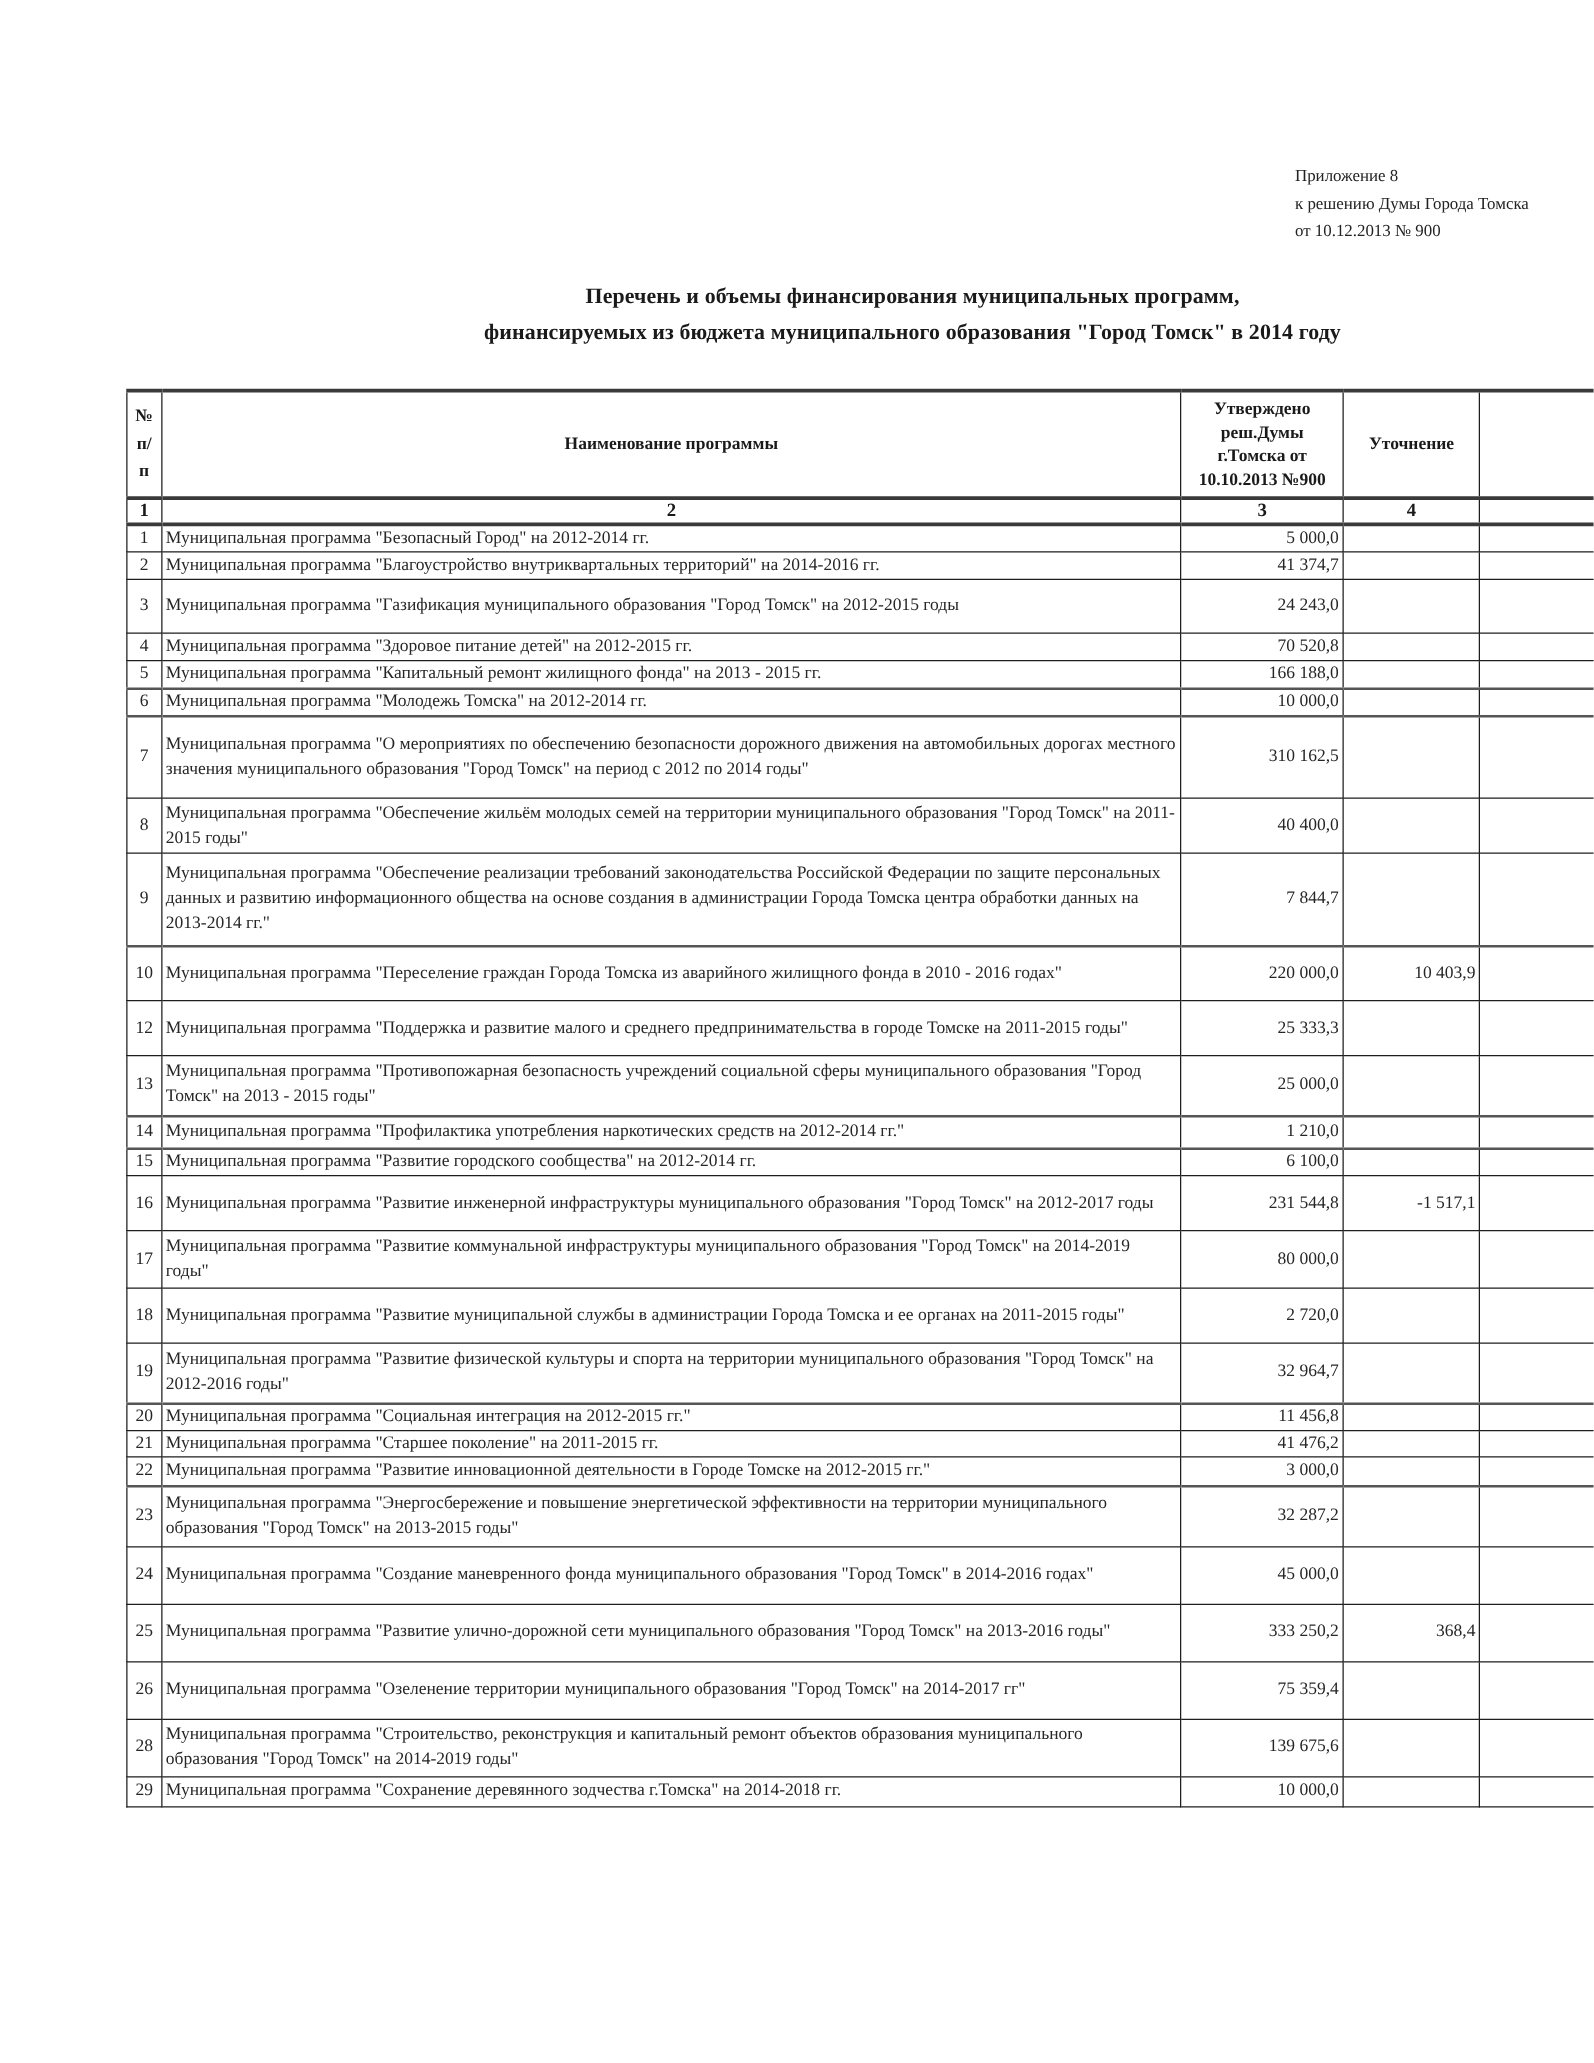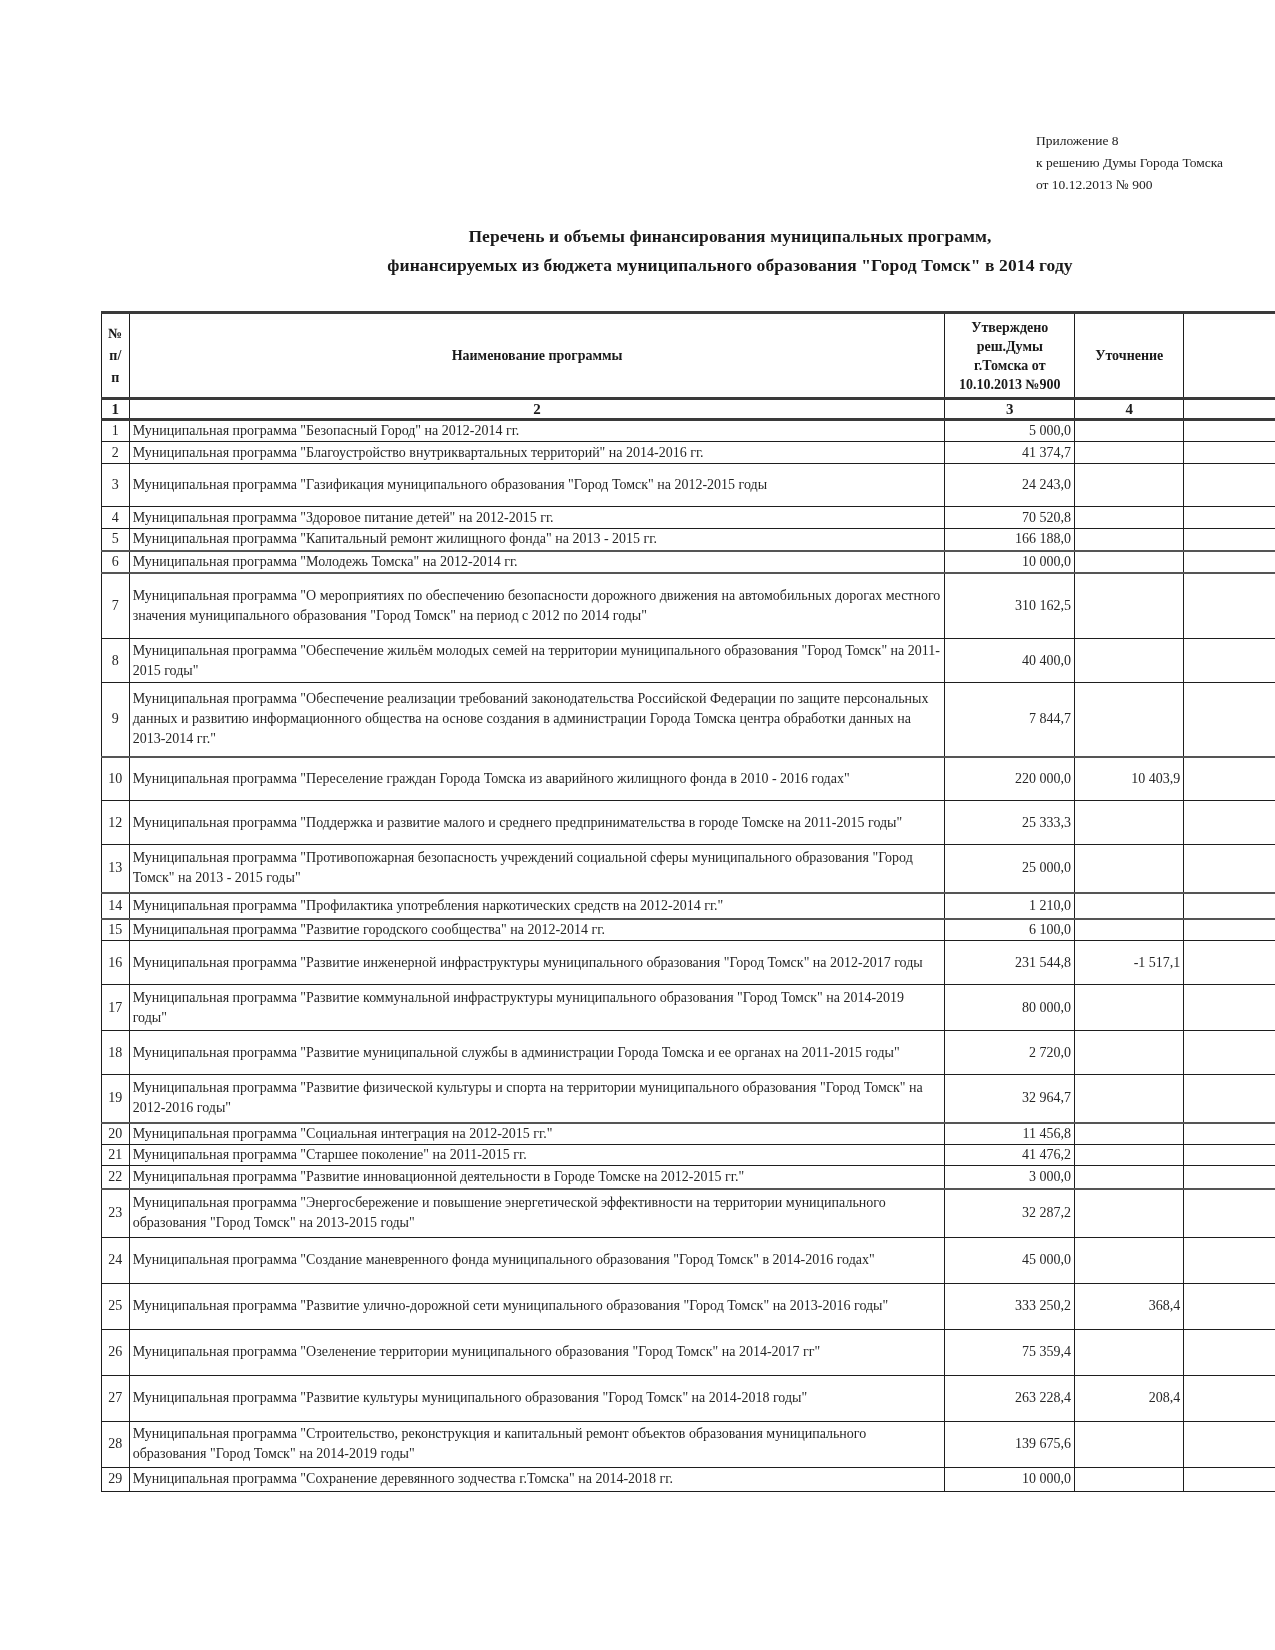--- a/index.html
+++ b/index.html
@@ -260,27 +260,20 @@
         <td class="c-extra"></td>
       </tr>
       <tr style="height: 46px;">
         <td class="c-num">26</td>
         <td class="c-name">Муниципальная программа "Озеленение территории муниципального образования "Город Томск" на 2014-2017 гг"</td>
         <td class="c-appr">75 359,4</td>
         <td class="c-spec"></td>
         <td class="c-extra"></td>
       </tr>
       <tr style="height: 46px;">
-        <td class="c-num">27</td>
-        <td class="c-name">Муниципальная программа "Развитие культуры муниципального образования "Город Томск" на 2014-2018 годы"</td>
-        <td class="c-appr">263 228,4</td>
-        <td class="c-spec">208,4</td>
-        <td class="c-extra"></td>
-      </tr>
-      <tr style="height: 46px;">
         <td class="c-num">28</td>
         <td class="c-name">Муниципальная программа "Строительство, реконструкция и капитальный ремонт объектов образования муниципального образования "Город Томск" на 2014-2019 годы"</td>
         <td class="c-appr">139 675,6</td>
         <td class="c-spec"></td>
         <td class="c-extra"></td>
       </tr>
       <tr style="height: 24px; margin-left: 10px;">
         <td class="c-num">29</td>
         <td class="c-name">Муниципальная программа "Сохранение деревянного зодчества г.Томска" на 2014-2018 гг.</td>
         <td class="c-appr">10 000,0</td>

